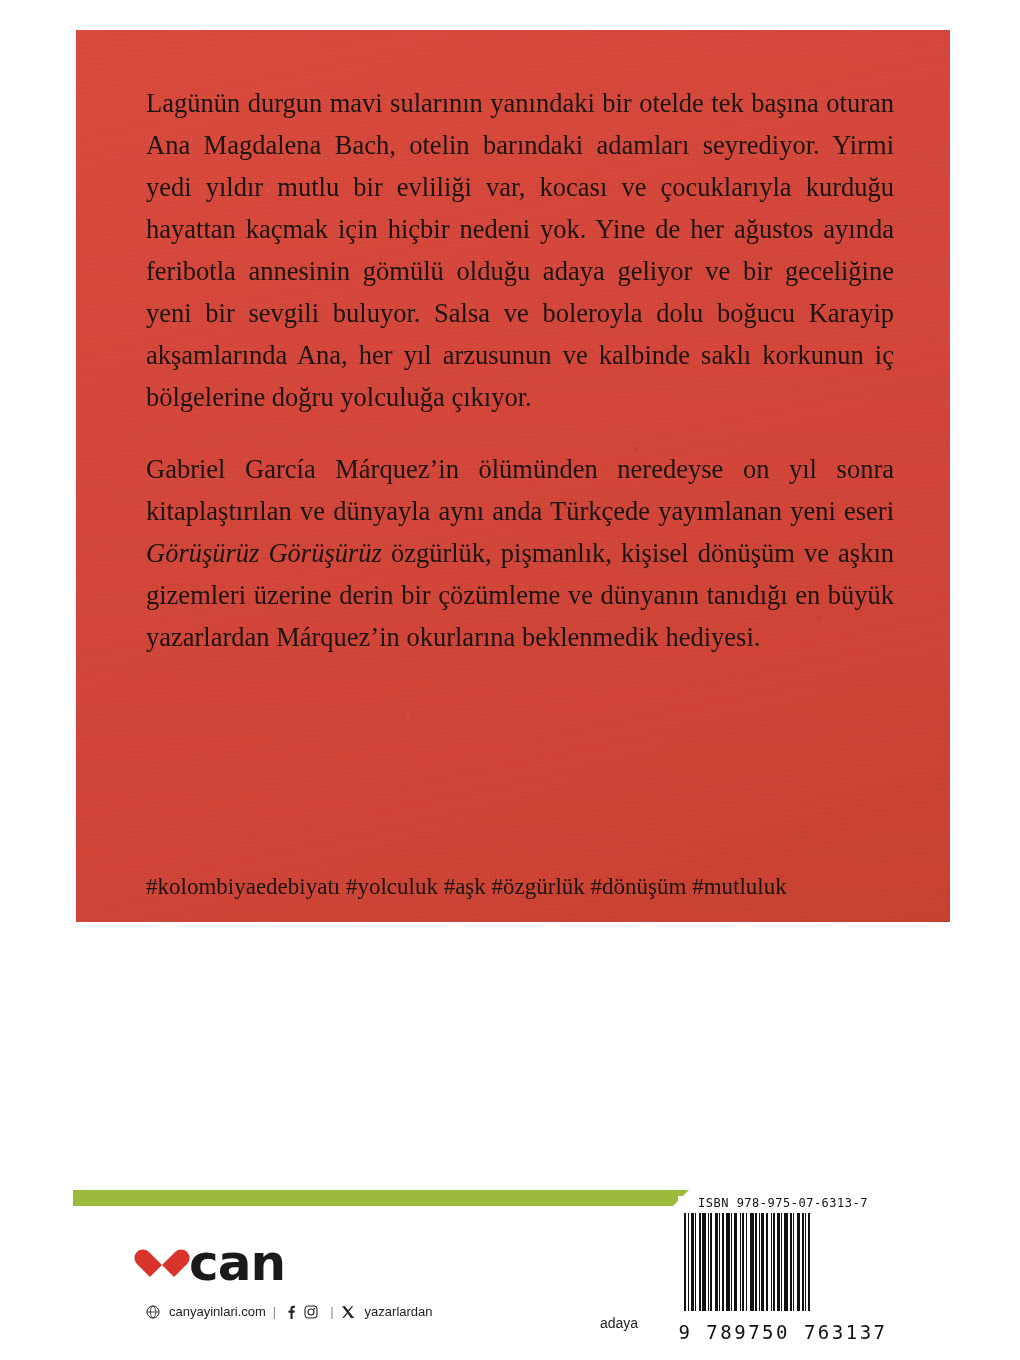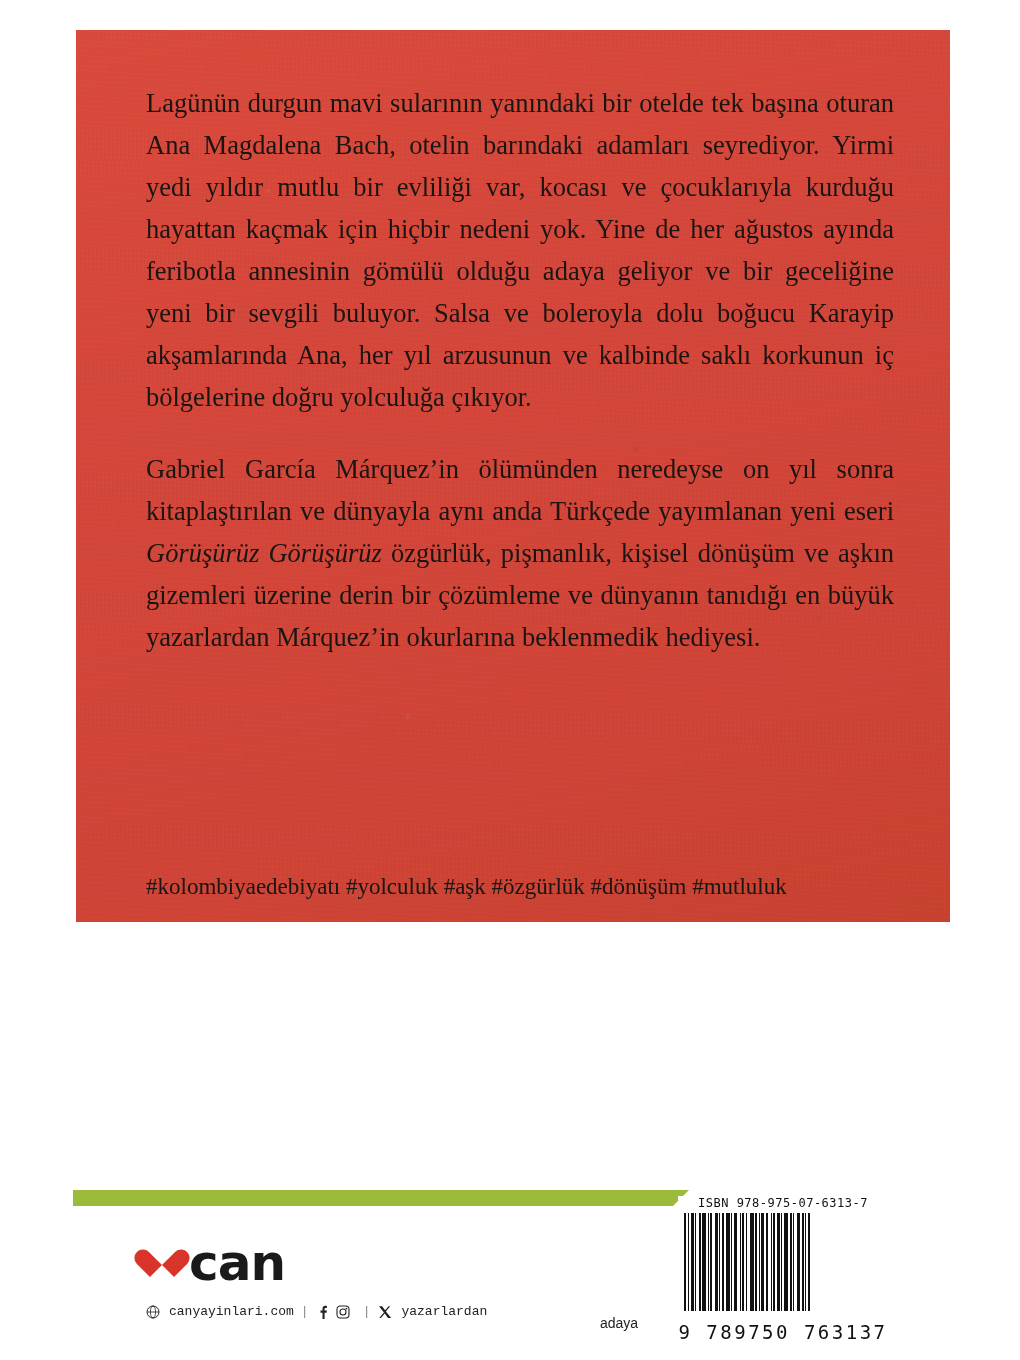--- a/index.html
+++ b/index.html
@@ -148,21 +148,21 @@
     font-size: 50px;
     font-weight: 700;
     letter-spacing: -1px;
     color: #1a1a1a;
     line-height: 50px;
   }
   .social-row {
     display: flex;
     align-items: center;
     margin-top: 12px;
-    font-family: Liberation Mono, monospace;
+    font-family: Liberation Sans, sans-serif;
     font-size: 13px;
     color: #222;
   }
   .social-row .sep {
     color: #888;
     margin: 0 7px;
   }
   .ic {
     display: inline-flex;
     align-items: center;

